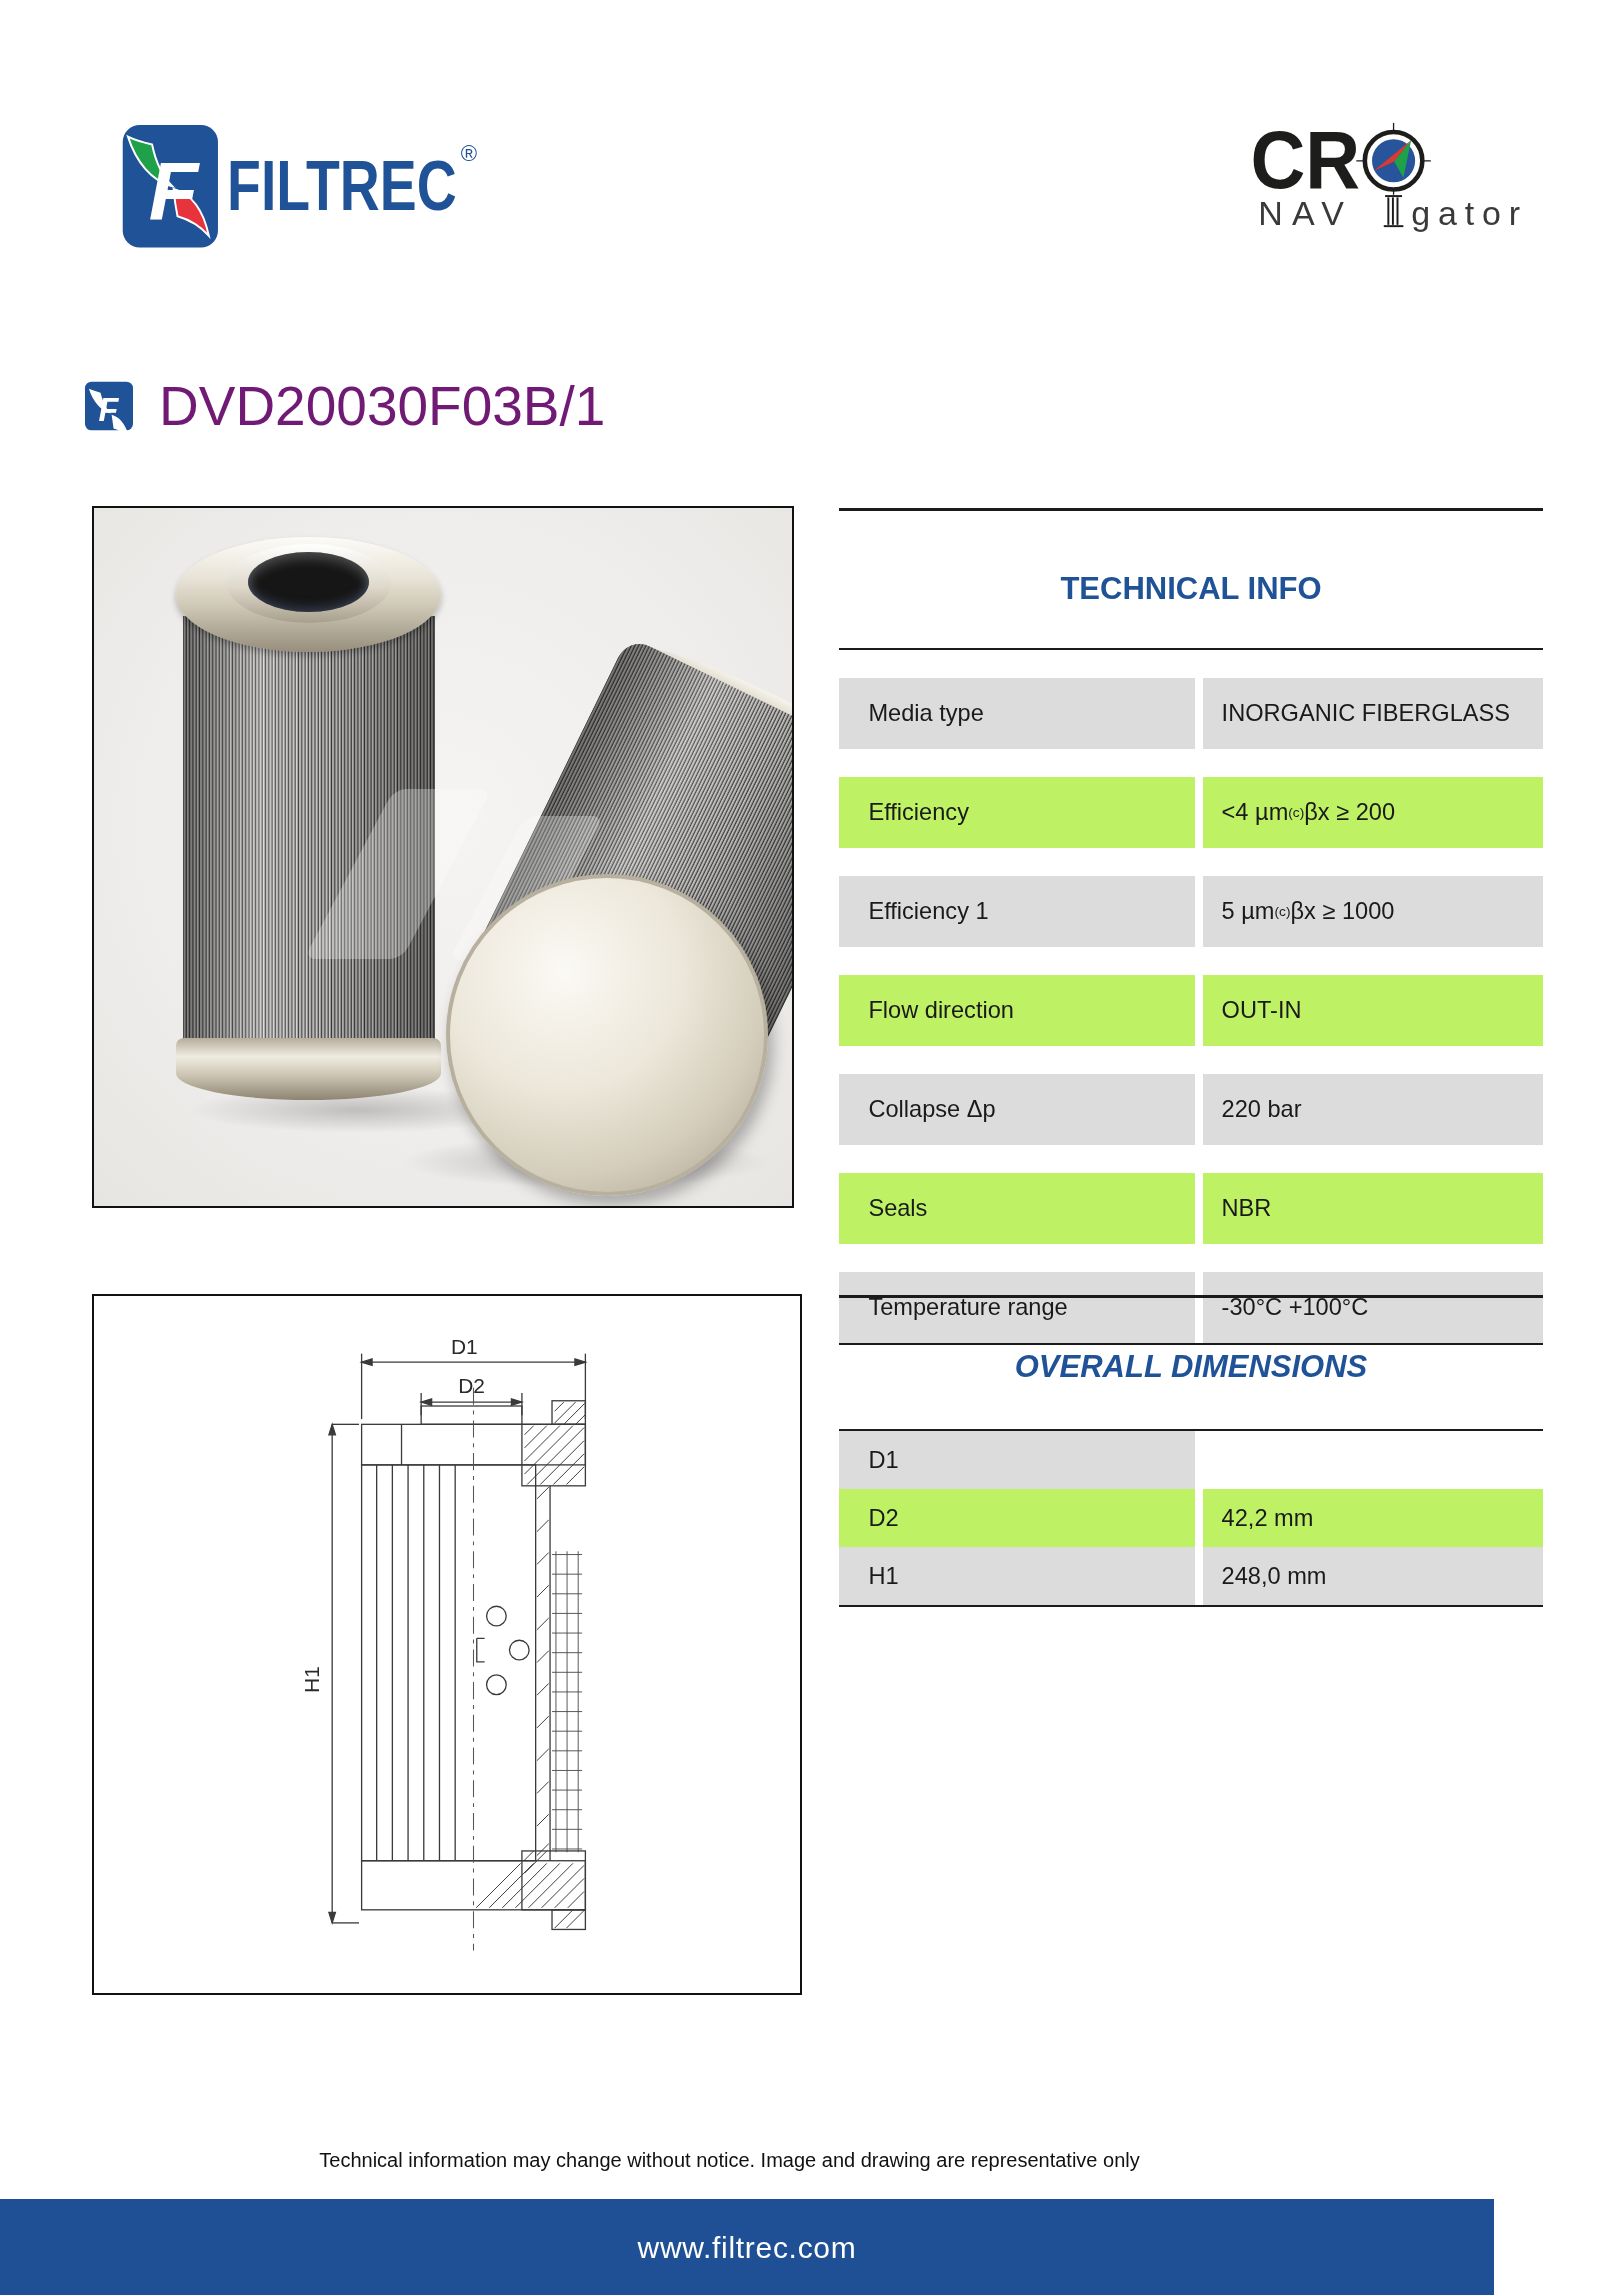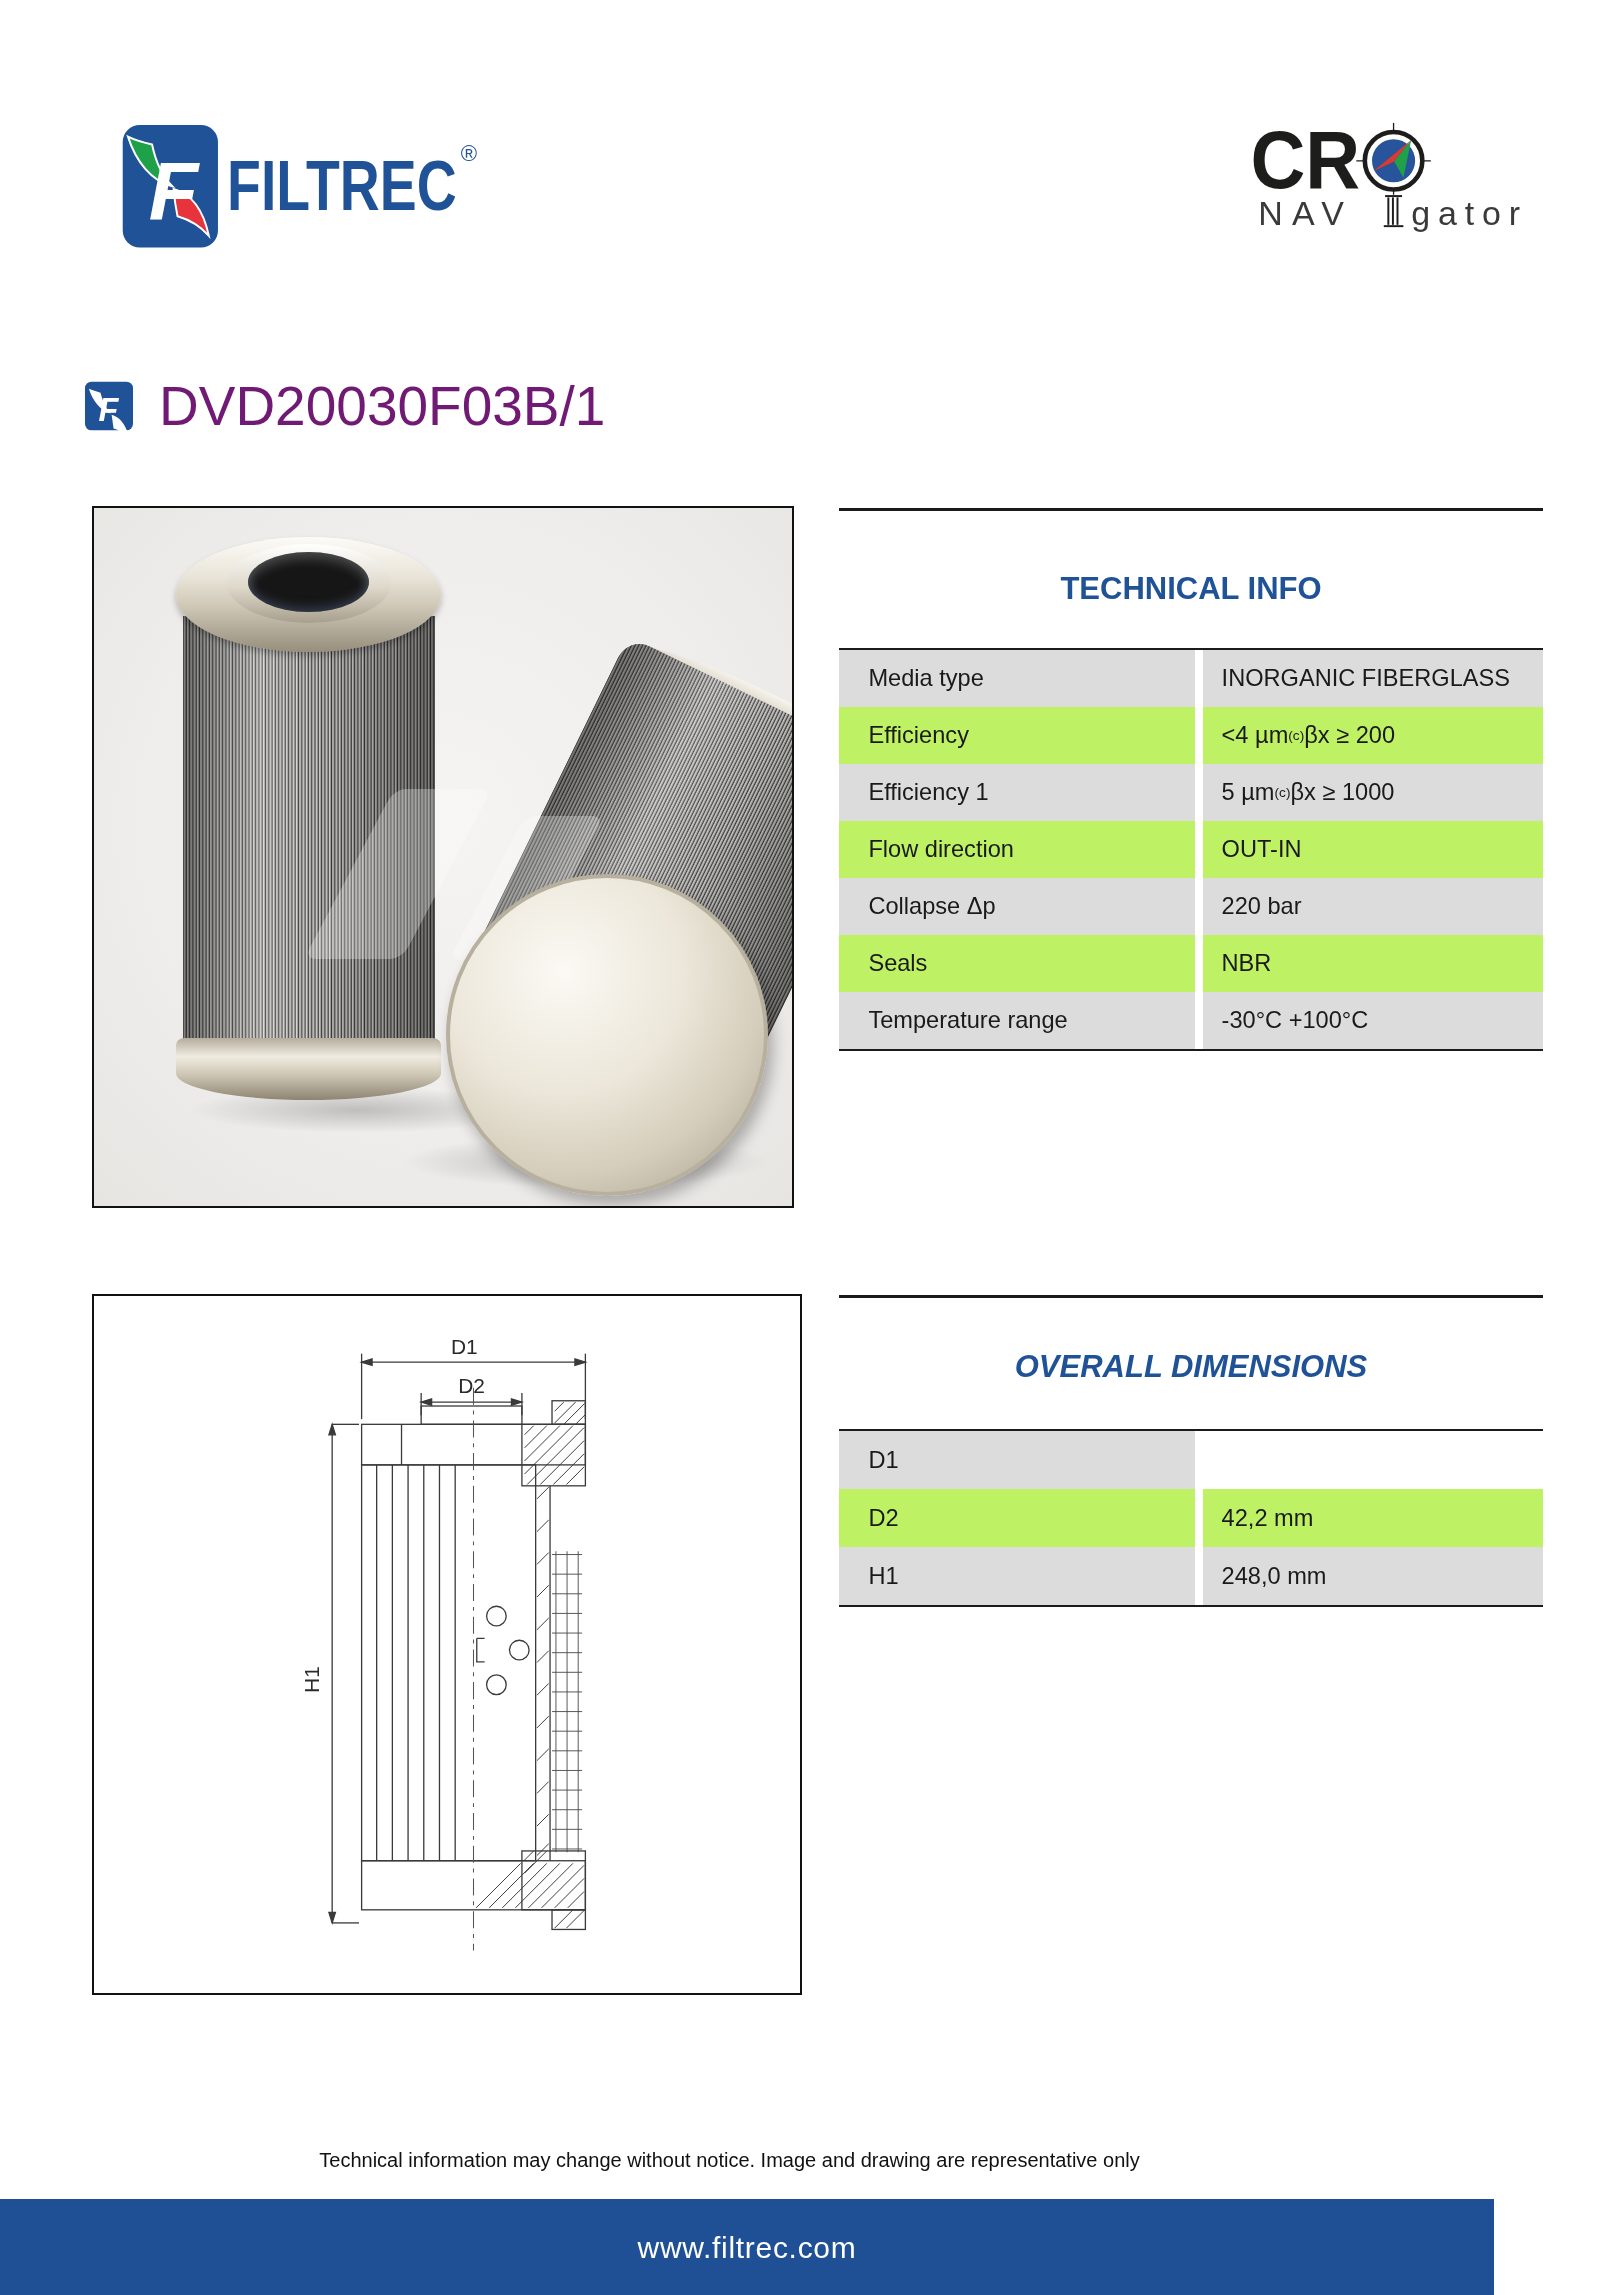--- a/index.html
+++ b/index.html
@@ -21,21 +21,21 @@
 
   
   .spec-table{width:704px;border-top:2.6px solid #1b1b1b;border-bottom:2.6px solid #1b1b1b;}
   .spec-row{display:flex;align-items:stretch;}
   .spec-row .cell{display:flex;align-items:center;font-size:23.6px;}
   .cell.label{width:327px;padding-left:29.4px;}
   .colgap{width:7.9px;background:#ffffff;}
   .cell.value{flex:1;padding-left:18.3px;}
   .row-gray .cell{background:#dcdcdc;}
   .row-white .cell{background:#bef264;}
-  .t1 .spec-row{height:57px;}
+  .t1 .spec-row{height:71px;margin-top:28px;}
   .t2 .spec-row{height:58px;}
   sub.c{font-size:0.58em;vertical-align:sub;}
 
   
   #photo-box{left:92px;top:506px;width:698px;height:698px;border:2px solid #111;
              background:radial-gradient(circle at 50% 45%, #f5f4f2 0%, #efedeb 60%, #e7e5e2 100%);overflow:hidden;}
   .pleats{background:repeating-linear-gradient(90deg,#3b3b3b 0px,#d6d4d1 1.3px,#8f8e8c 2.6px,#3b3b3b 3.3px);}
   
   #vf{left:82px;top:29.4px;width:265px;height:589px;}
   #vf-body{left:6.5px;top:79px;width:252px;height:432px;}

